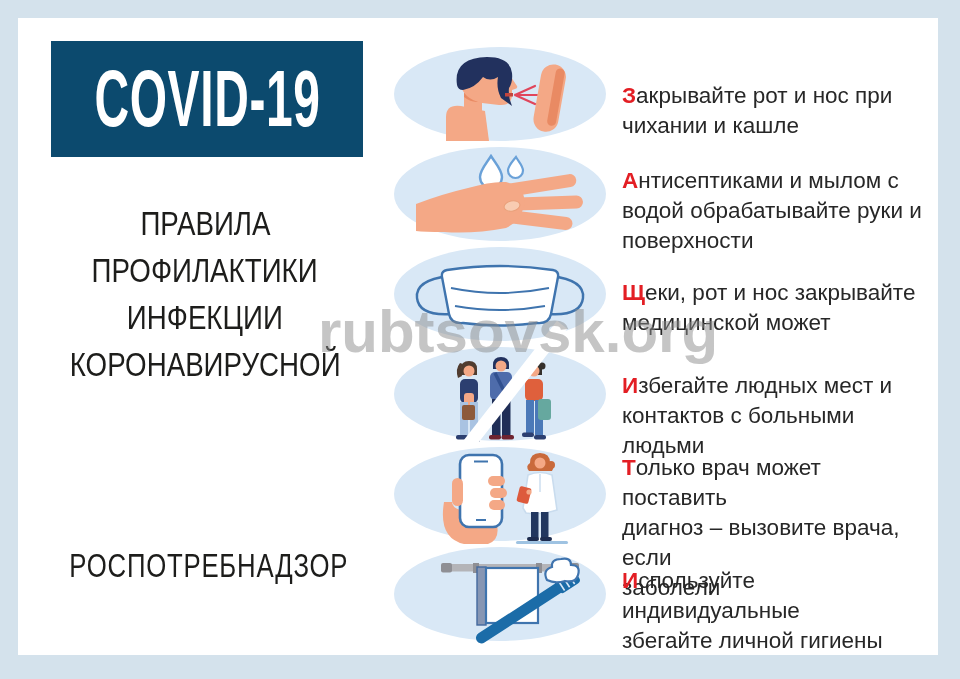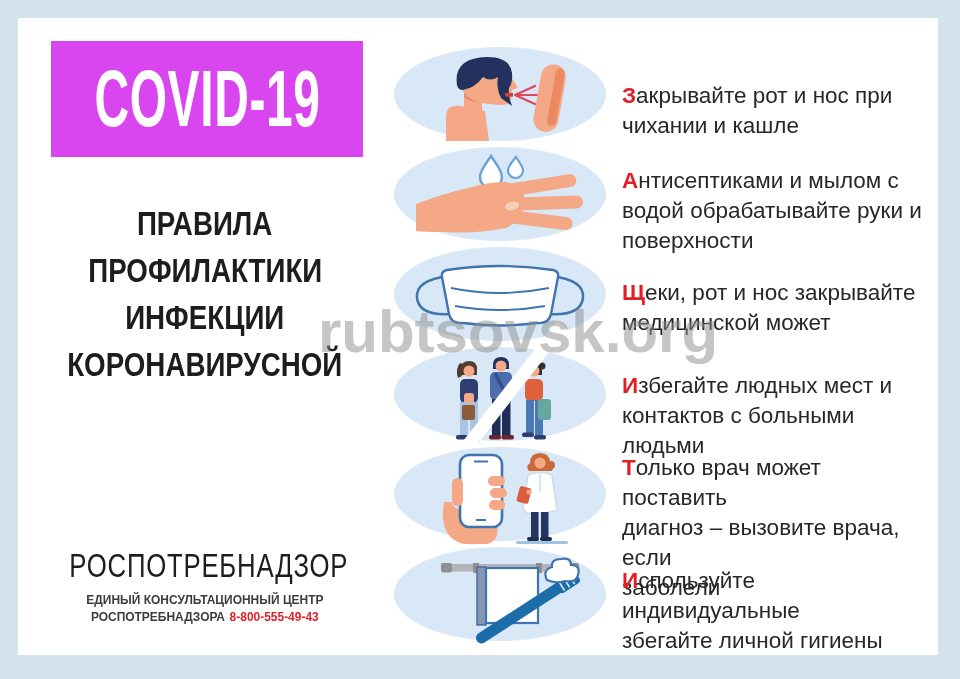--- a/index.html
+++ b/index.html
@@ -1,23 +1,23 @@
 <!DOCTYPE html>
 <html><head>
 <meta charset="utf-8">
 <style>
   html,body{margin:0;padding:0;}
   body{width:960px;height:679px;background:#d4e2ec;font-family:"Liberation Sans",sans-serif;position:relative;overflow:hidden;}
   .poster{position:absolute;inset:0;}
   .panel{position:absolute;left:18px;top:18px;width:920px;height:637px;background:#ffffff;}
 
   
-  .badge{position:absolute;left:51px;top:41px;width:312px;height:116px;background:#d946ef;display:flex;align-items:center;justify-content:center;}
+  .badge{position:absolute;left:51px;top:41px;width:312px;height:116px;background:#0c4a6e;display:flex;align-items:center;justify-content:center;}
   .badge .t{color:#fff;font-weight:bold;font-size:80px;display:inline-block;transform:scaleX(.60);white-space:nowrap;letter-spacing:1px;}
-  .title{position:absolute;left:30px;top:200px;width:350px;text-align:center;color:#1d1d1b;font-weight:bold;font-size:33px;line-height:47px;}
+  .title{position:absolute;left:30px;top:200px;width:350px;text-align:center;color:#1d1d1b;font-weight:normal;font-size:33px;line-height:47px;}
   .title .t{display:inline-block;transform:scaleX(.84);white-space:nowrap;}
   .slogan{position:absolute;left:30px;top:449px;width:350px;text-align:center;color:#e31e24;font-weight:bold;font-size:60px;line-height:64px;}
   .slogan .t{display:inline-block;transform:scaleX(.66);white-space:nowrap;}
   .org{position:absolute;left:30px;top:548px;width:350px;text-align:center;color:#1d1d1b;font-weight:400;font-size:33px;line-height:36px;}
   .org .t{display:inline-block;transform:scaleX(.78);white-space:nowrap;letter-spacing:1px;}
   .contact{position:absolute;left:30px;top:591px;width:350px;text-align:center;color:#3c3c3c;font-weight:bold;font-size:13px;line-height:17px;}
   .contact .t{display:inline-block;transform:scaleX(.92);white-space:nowrap;}
   .contact .phone{color:#e31e24;margin-left:5px;}
 
   
@@ -49,24 +49,20 @@
     <div><span class="t">ПРОФИЛАКТИКИ</span></div>
     <div><span class="t">ИНФЕКЦИИ</span></div>
     <div><span class="t">КОРОНАВИРУСНОЙ</span></div>
   </div>
 
 
   <div class="org">
     <span class="t">РОСПОТРЕБНАДЗОР</span>
   </div>
 
-  <div class="contact">
-    <div><span class="t">ЕДИНЫЙ КОНСУЛЬТАЦИОННЫЙ ЦЕНТР</span></div>
-    <div><span class="t"><span>РОСПОТРЕБНАДЗОРА</span><span class="phone">8-800-555-49-43</span></span></div>
-  </div>
 
   <div class="row r1">
     <div class="ellipse"></div>
     <svg style="left:46px;top:8px" width="130" height="86" viewBox="0 0 130 86">
       <path d="M6,86 L6,62 Q6,49 21,51 L45,56 L49,86 Z" fill="#f4a886"></path>
       <rect x="24" y="38" width="18" height="22" fill="#f4a886"></rect>
       <path d="M24,42 Q33,49 42,46 L42,38 L24,38 Z" fill="#e98a63"></path>
       <path d="M20,28 Q21,6 46,5 Q68,6 71,22 L77,31 Q78,33 75,34 L72,35 L72,41 Q71,51 59,50 L42,48 Q23,44 20,28 Z" fill="#f4a886"></path>
       <path d="M17,30 Q13,3 47,2 Q70,2 72,18 Q73,27 69,33 Q68,42 72,51 L61,43 Q56,33 58,22 Q50,27 43,22 Q35,33 23,35 Q18,35 17,30 Z" fill="#22315e"></path>
       <rect x="65" y="38" width="8" height="3.5" fill="#c4453c"></rect>

